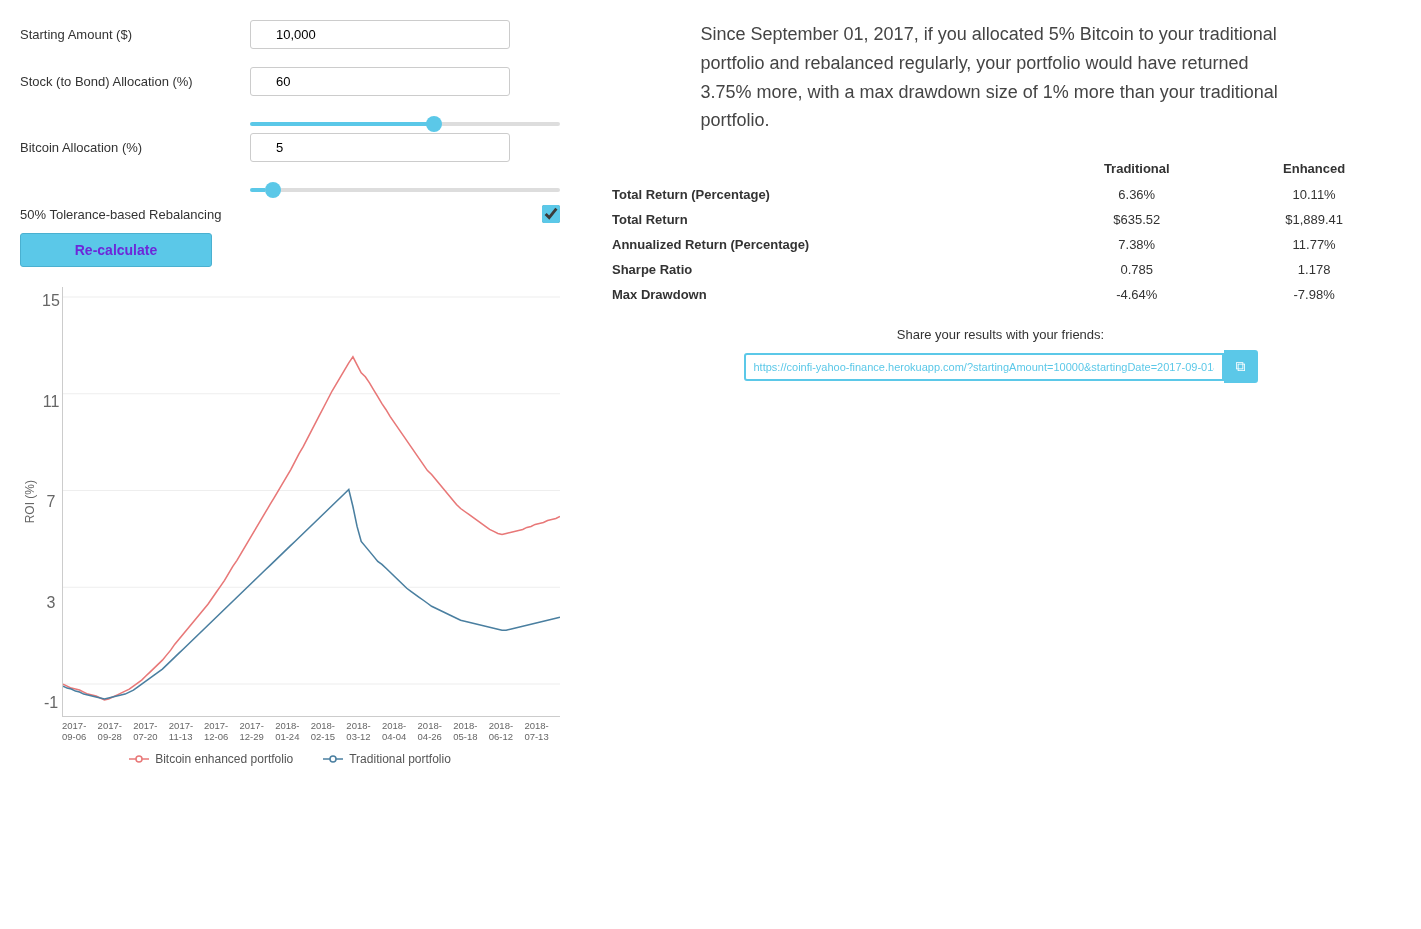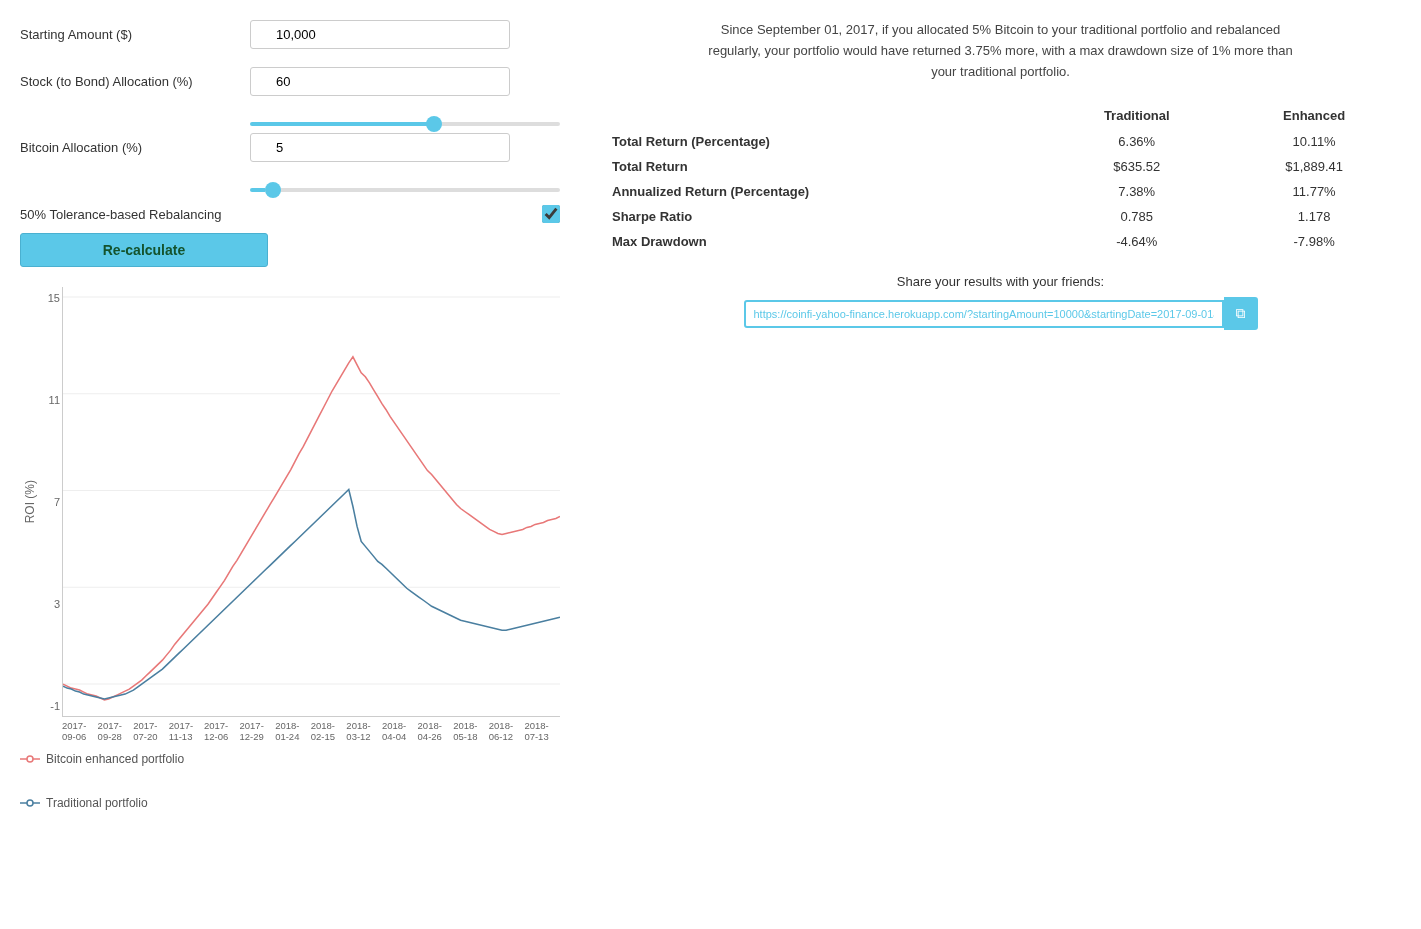--- a/index.html
+++ b/index.html
@@ -11,22 +11,22 @@
     .form-label { width: 230px; font-size: 13px; }
     .form-input { width: 260px; border: 1px solid #ccc; padding: 6px 25px; font-size: 13px; border-radius: 3px; }
     .slider-container { margin-top: 6px; margin-left: 230px; margin-bottom: 4px; }
     .slider { -webkit-appearance: none; width: 310px; height: 4px; background: linear-gradient(to right, #5bc8e8 0%, #5bc8e8 60%, #ddd 60%); border-radius: 2px; outline: none; }
     .slider::-webkit-slider-thumb { -webkit-appearance: none; width: 16px; height: 16px; background: #5bc8e8; border-radius: 50%; cursor: pointer; border: none; }
     .slider-btc { background: linear-gradient(to right, #5bc8e8 0%, #5bc8e8 5%, #ddd 5%); }
     .checkbox-row { display: flex; align-items: center; margin-bottom: 10px; }
     .checkbox-label { flex: 1; font-size: 13px; }
     .checkbox { width: 18px; height: 18px; accent-color: #5bc8e8; }
     .allocation-text { text-align: center; font-size: 12px; color: #555; margin-bottom: 8px; margin-left: 230px; }
-    .recalc-btn { display: block; width: 248px; margin: 0 auto 0 230px; background: #5bc8e8; color: #14532d; border: 1px solid #4ab0d0; padding: 8px 0; font-size: 14px; font-weight: bold; border-radius: 3px; cursor: pointer; text-align: center; }
-    .summary-text { font-size: 13px; color: #444; text-align: center; max-width: 600px; margin: 0 auto 20px; line-height: 1.6; }
+    .recalc-btn { display: block; width: 192px; margin: 0 auto 0 230px; background: #5bc8e8; color: #6d28d9; border: 1px solid #4ab0d0; padding: 8px 0; font-size: 14px; font-weight: bold; border-radius: 3px; cursor: pointer; text-align: center; }
+    .summary-text { font-size: 18px; color: #444; max-width: 600px; margin: 0 auto 20px; line-height: 1.6; }
     .results-table { width: 100%; border-collapse: collapse; margin-bottom: 20px; }
     .results-table th { font-weight: bold; text-align: center; padding: 6px 12px; font-size: 13px; }
     .results-table td { padding: 5px 12px; font-size: 13px; }
     .results-table td:first-child { font-weight: bold; }
     .results-table td:not(:first-child) { text-align: center; }
     .share-section { text-align: center; }
     .share-label { font-size: 13px; margin-bottom: 8px; }
     .share-row { display: flex; align-items: center; justify-content: center; gap: 0; }
     .share-input { width: 480px; border: 2px solid #5bc8e8; padding: 6px 8px; font-size: 11px; color: #5bc8e8; border-radius: 3px 0 0 3px; outline: none; }
     .share-copy-btn { background: #5bc8e8; border: 2px solid #5bc8e8; color: white; padding: 6px 10px; cursor: pointer; border-radius: 0 3px 3px 0; font-size: 14px; }
@@ -75,21 +75,21 @@
       <button class="recalc-btn" style="margin-left:0;">Re-calculate</button>
     </div>
 
     <div class="chart-area">
       <div style="position:relative; display:flex;">
 
         <div style="width:20px; position:relative; display:flex; align-items:center; justify-content:center;">
           <span style="transform: rotate(180deg); font-size: 12px; color: rgb(102, 102, 102); white-space: nowrap; display: block; position: absolute; writing-mode: vertical-rl;">ROI (%)</span>
         </div>
 
-        <div style="width:22px; display:flex; flex-direction:column; justify-content:space-between; padding:5px 2px; font-size:11px; color:#666; text-align:right;">
+        <div style="width:22px; display:flex; flex-direction:column; justify-content:space-between; padding:5px 2px; font-size:16px; color:#666; text-align:center;">
           <span>15</span>
           <span>11</span>
           <span>7</span>
           <span>3</span>
           <span>-1</span>
         </div>
 
         <div style="flex:1; position:relative;">
           <svg width="100%" height="430" viewBox="0 0 480 430" preserveAspectRatio="none" style="border-left:1px solid #ccc; border-bottom:1px solid #ccc; display:block;">
 
@@ -360,21 +360,21 @@
         <span>2018-01-24</span>
         <span>2018-02-15</span>
         <span>2018-03-12</span>
         <span>2018-04-04</span>
         <span>2018-04-26</span>
         <span>2018-05-18</span>
         <span>2018-06-12</span>
         <span>2018-07-13</span>
       </div>
 
-      <div class="chart-legend" style="margin-top:10px;flex-direction:column;">
+      <div class="chart-legend" style="margin-top:10px;">
         <div class="legend-item">
           <svg width="20" height="12">
             <line x1="0" y1="6" x2="20" y2="6" stroke="#e87878" stroke-width="1.5"></line>
             <circle cx="10" cy="6" r="3" fill="white" stroke="#e87878" stroke-width="1.5"></circle>
           </svg>
           <span style="color:#555;">Bitcoin enhanced portfolio</span>
         </div>
         <div class="legend-item">
           <svg width="20" height="12">
             <line x1="0" y1="6" x2="20" y2="6" stroke="#4a7fa0" stroke-width="1.5"></line>

